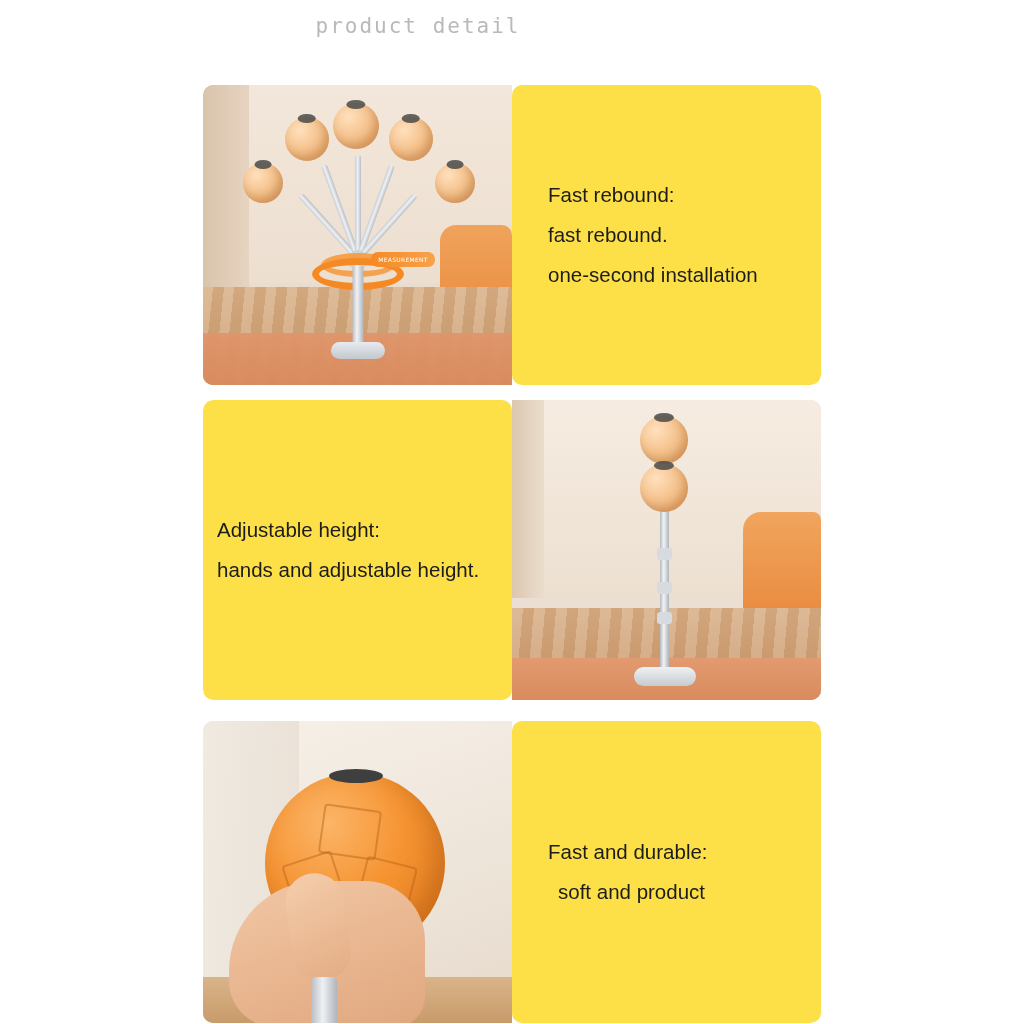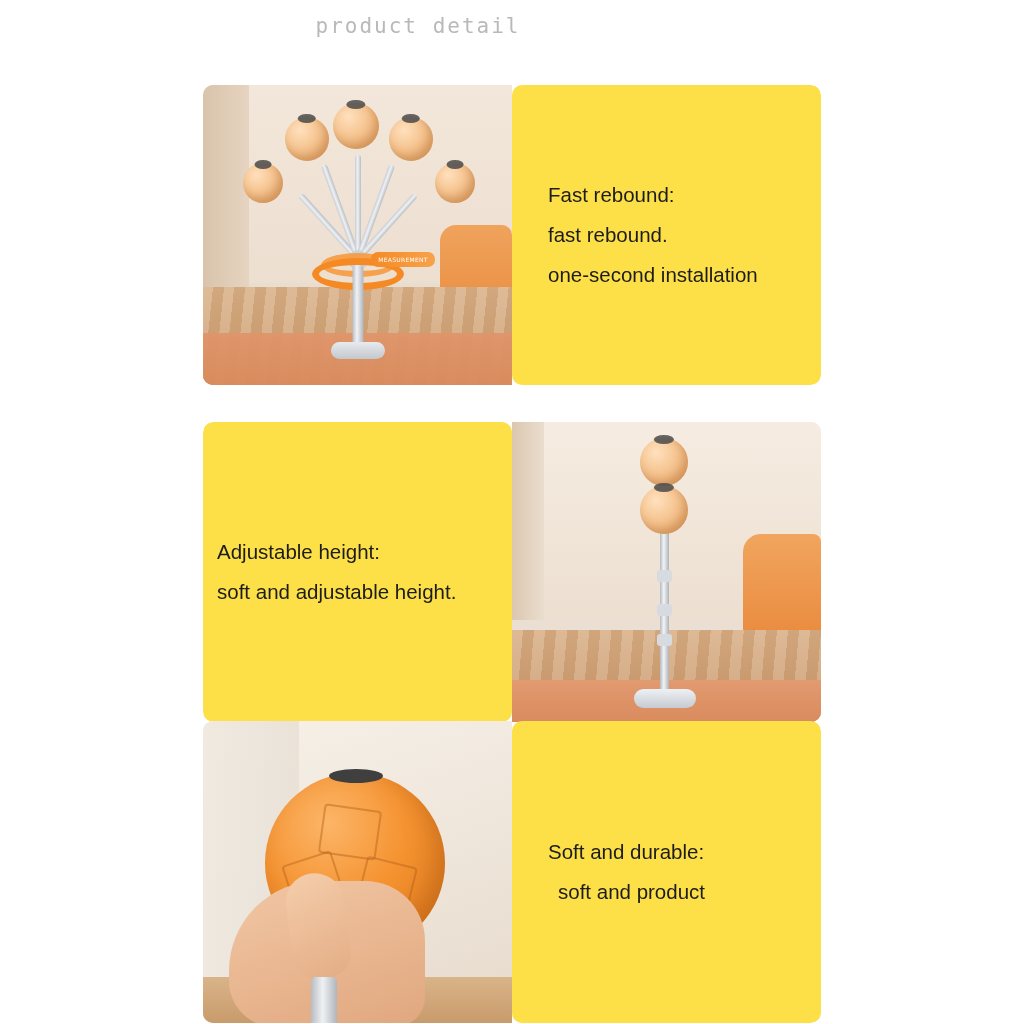--- a/index.html
+++ b/index.html
@@ -35,21 +35,21 @@
   .row {
     position: absolute;
     left: 203px;
     width: 618px;
     height: 300px;
     display: flex;
     border-radius: 10px;
     overflow: hidden;
   }
   #row-1 { top: 85px; }
-  #row-2 { top: 422px; }
+  #row-2 { top: 400px; }
   #row-3 { top: 721px; height: 302px; }
 
   .photo {
     position: relative;
     width: 309px;
     height: 100%;
     overflow: hidden;
     flex: 0 0 309px;
   }
   .textpane {
@@ -317,21 +317,21 @@
     <div class="textpane">
       <p>Fast rebound:</p>
       <p>fast rebound.</p>
       <p>one-second installation</p>
     </div>
   </div>
 
   <div class="row" id="row-2">
     <div class="textpane left-pane">
       <p>Adjustable height:</p>
-      <p>soft and adjustable height.</p>
+      <p>hands and adjustable height.</p>
     </div>
     <div class="photo">
       <div class="sc2">
         <div class="wall"></div>
         <div class="corner"></div>
         <div class="skirt"></div>
         <div class="sofa"></div>
         <div class="sofa-leg"></div>
         <div class="floor"></div>
         <div class="rug"></div>
@@ -362,18 +362,18 @@
           <span class="seam s2"></span>
           <span class="seam s3"></span>
           <span class="seam s4"></span>
         </div>
         <div class="hand"></div>
         <div class="thumb"></div>
         <div class="handle"></div>
       </div>
     </div>
     <div class="textpane indent">
-      <p>Soft and durable:</p>
+      <p>Fast and durable:</p>
       <p class="ind1">soft and product</p>
     </div>
   </div>
 
 </div>
 
 </body></html>

